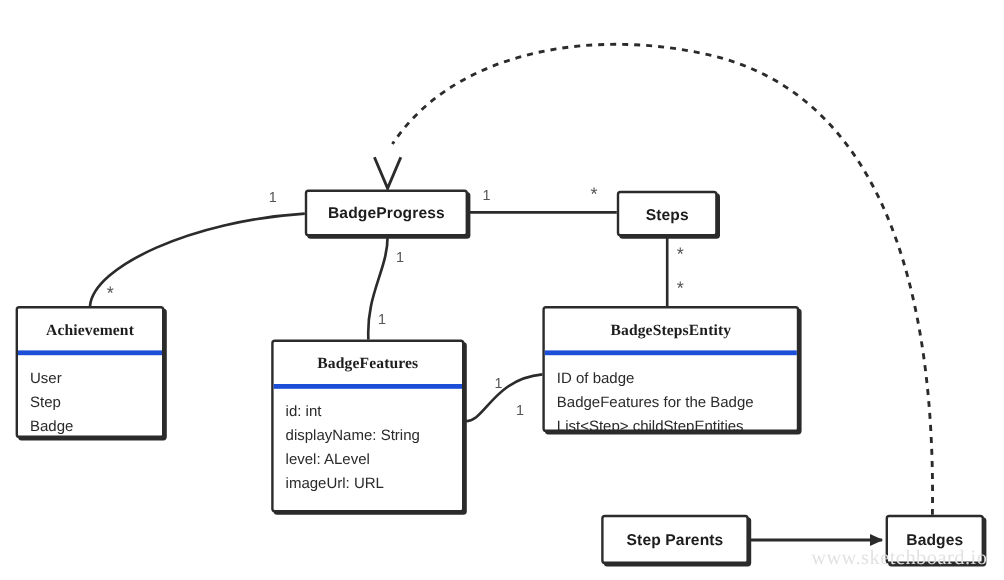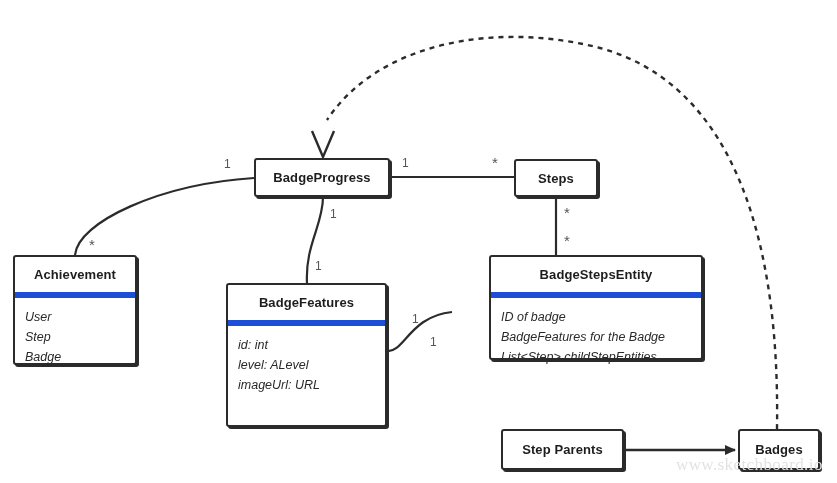--- a/index.html
+++ b/index.html
@@ -44,28 +44,28 @@
     height: 100%;
     display: flex;
     align-items: center;
     justify-content: center;
   }
   .node.compart .node-title {
     height: 35px;
     display: flex;
     align-items: center;
     justify-content: center;
-    border-bottom: 6px solid #1d4ed8;
+    border-bottom: 4px solid #1d4ed8;
+    font-family: Liberation Serif, serif;
   }
   .attrs {
     padding: 9px 0 6px 10px;
     font-size: 12.5px;
     line-height: 20px;
     color: #2a2a2a;
-    font-style: italic;
   }
   .attr {
     white-space: nowrap;
   }
   .mult {
     position: absolute;
     font-size: 12px;
     color: #555555;
     font-family: "Liberation Sans", sans-serif;
     line-height: 1;
@@ -127,26 +127,27 @@
   </div>
 
   <div class="node simple" style="left:514px; top:159px; width:84px; height:38px;">
     <div class="node-title">Steps</div>
   </div>
 
   <div class="node compart" style="left:226px; top:283px; width:161px; height:144px;">
     <div class="node-title">BadgeFeatures</div>
     <div class="attrs">
       <div class="attr">id: int</div>
+      <div class="attr">displayName: String</div>
       <div class="attr">level: ALevel</div>
       <div class="attr">imageUrl: URL</div>
     </div>
   </div>
 
-  <div class="node compart" style="left:452px; top:255px; width:214px; height:105px;margin-left:37px;">
+  <div class="node compart" style="left:452px; top:255px; width:214px; height:105px;">
     <div class="node-title">BadgeStepsEntity</div>
     <div class="attrs">
       <div class="attr">ID of badge</div>
       <div class="attr">BadgeFeatures for the Badge</div>
       <div class="attr">List&lt;Step&gt; childStepEntities</div>
     </div>
   </div>
 
   <div class="node simple" style="left:501px; top:429px; width:123px; height:41px;">
     <div class="node-title">Step Parents</div>

